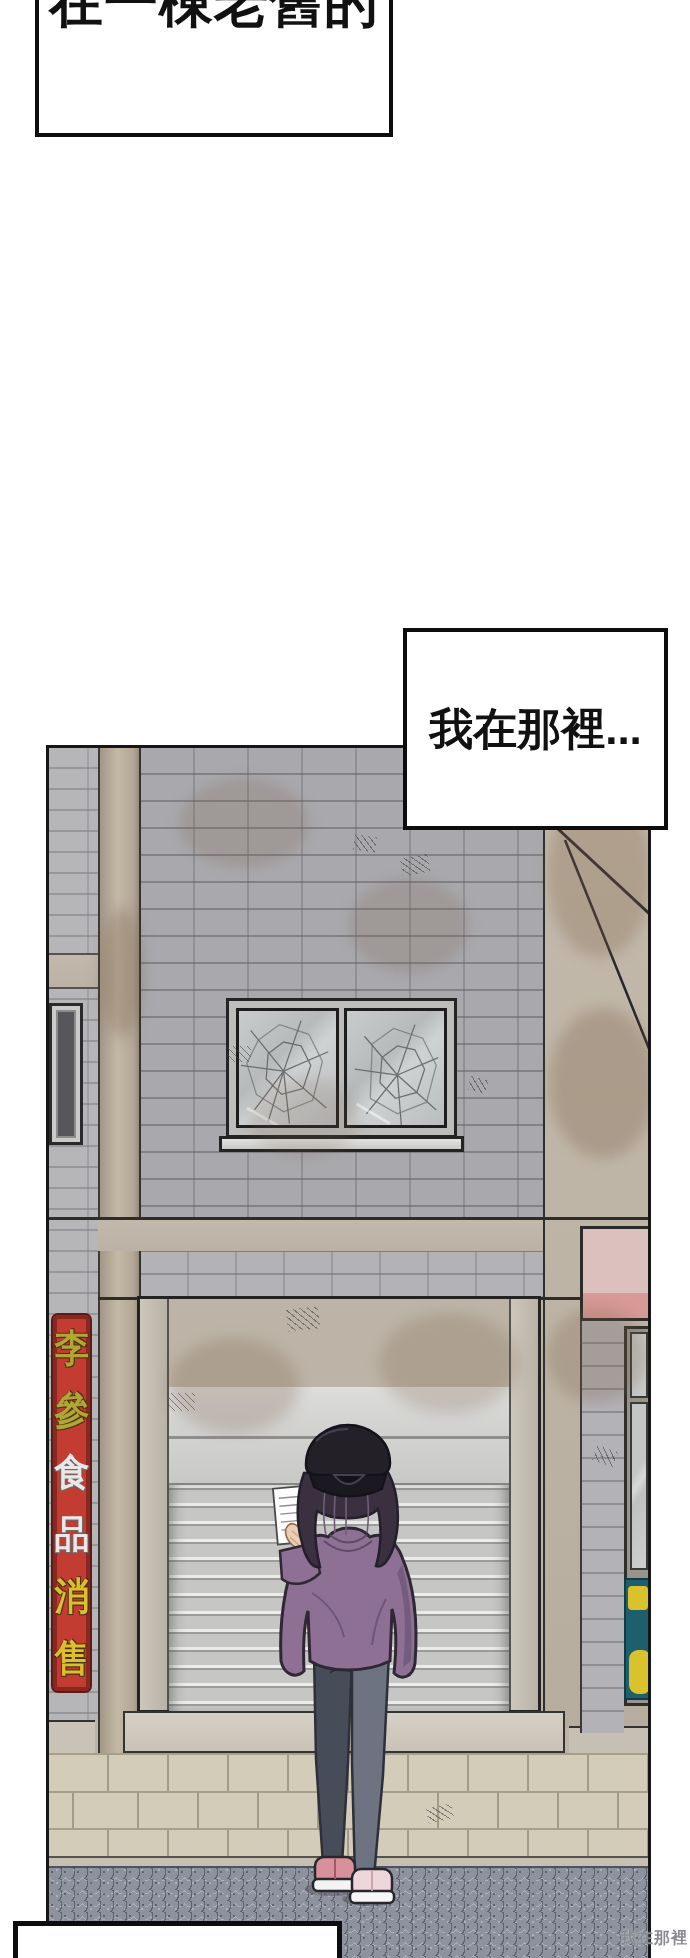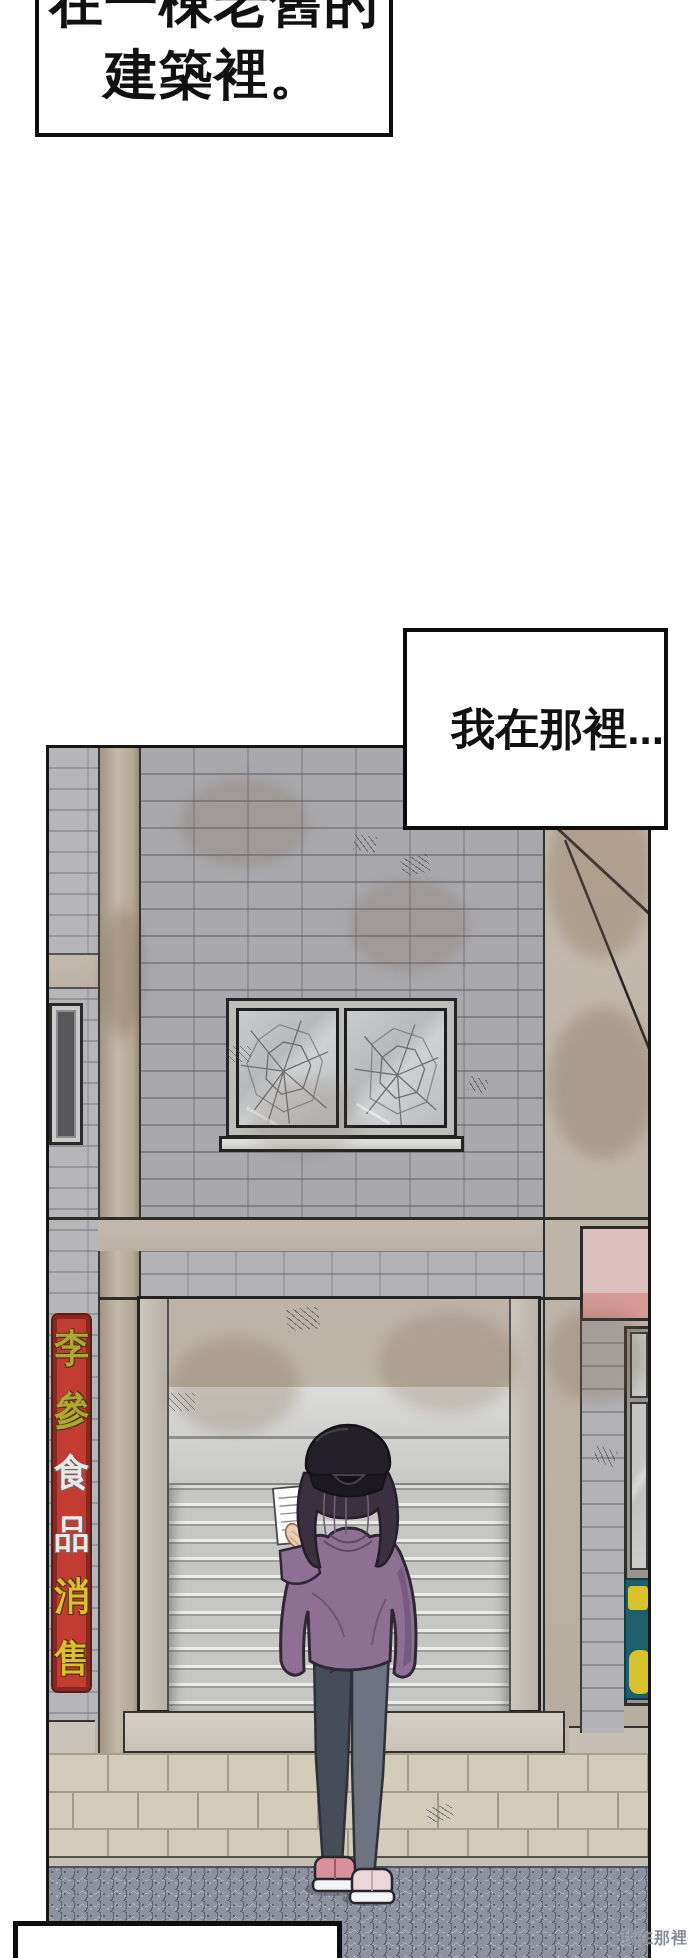--- a/index.html
+++ b/index.html
@@ -4,21 +4,21 @@
 <style>
   * { margin:0; padding:0; box-sizing:border-box; }
   body { background:#ffffff; font-family:"Liberation Sans","DejaVu Sans",sans-serif; }
   .canvas { position:relative; width:690px; height:1958px; background:#ffffff; overflow:hidden; margin:0 auto; }
   .abs { position:absolute; }
 
   
   .nbox { position:absolute; background:#ffffff; border:4px solid #0d0d0d; z-index:30; }
   .nbox-top { left:35px; top:-40px; width:358px; height:177px; text-align:center; padding-top:2px; }
   .nbox-top .nline { font-size:54px; line-height:72px; font-weight:800; color:#111; letter-spacing:1px; white-space:nowrap; }
-  .nbox-mid { left:403px; top:628px; width:265px; height:202px; display:flex; align-items:center; justify-content:flex-end; }
+  .nbox-mid { left:403px; top:628px; width:265px; height:202px; display:flex; align-items:center; justify-content:center; }
   .nbox-mid .nline { font-size:44px; font-weight:800; color:#111; white-space:nowrap; }
   .nbox-bottom { left:13px; top:1921px; width:329px; height:70px; border-width:5px; }
 
   
   .panel { position:absolute; left:46px; top:745px; width:605px; height:1213px;
            border:3px solid #161616; border-bottom:none; background:#bdb4a7; overflow:hidden; z-index:5; }
 
   .brick-main { background-color:#a9a9ad; background-image:
       repeating-linear-gradient(to bottom, rgba(98,98,104,0) 0 25px, rgba(98,98,104,.55) 25px 27px),
       repeating-linear-gradient(to right,  rgba(98,98,104,0) 0 52px, rgba(98,98,104,.35) 52px 54px); }
@@ -270,21 +270,20 @@
         <path d="M38,42 C38,14 62,2 80,2 C98,2 122,14 122,40 C122,48 117,52 110,52 L50,52 C43,52 38,50 38,42 Z" fill="#232027" stroke="#14121a" stroke-width="2.5"></path>
         <path d="M42,52 L118,52 L114,66 C92,76 68,76 46,64 Z" fill="#1b1820" stroke="#14121a" stroke-width="2"></path>
         <path d="M66,52 Q80,70 96,52 Z" fill="#141218" stroke="#45404e" stroke-width="2"></path>
         <path d="M48,18 C56,10 68,6 80,6" stroke="#45404e" stroke-width="2" fill="none"></path>
       </g>
     </svg>
   </div>
 
   <div class="nbox nbox-top">
     <div class="nline">在一棟老舊的</div>
-    <div class="nline">建築裡。</div>
   </div>
 
   <div class="nbox nbox-mid">
     <div class="nline">我在那裡...</div>
   </div>
 
   <div class="nbox nbox-bottom"></div>
 
   <div class="watermark">我在那裡</div>
 

